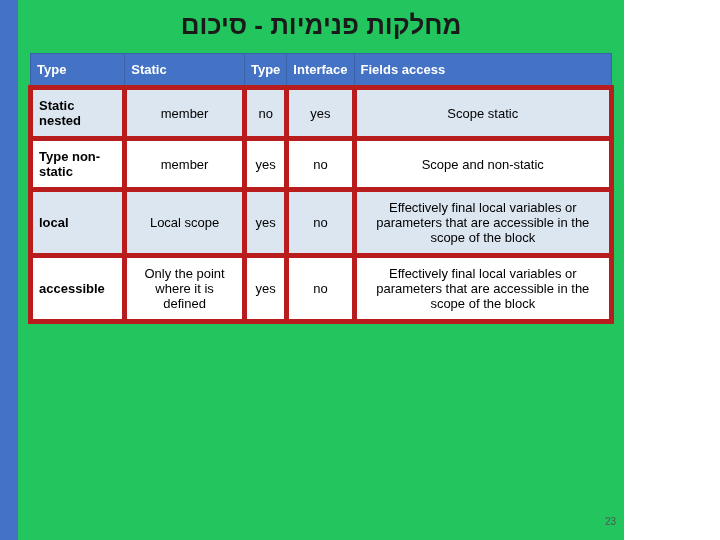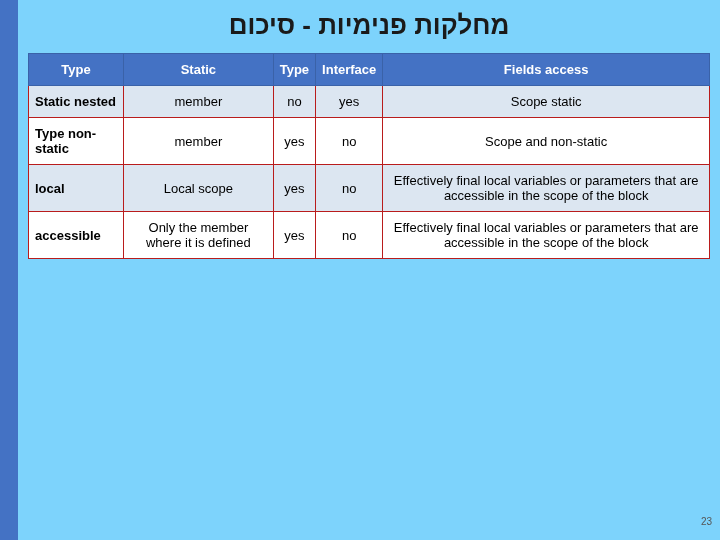--- a/index.html
+++ b/index.html
@@ -7,23 +7,23 @@
     body {
       width: 720px;
       height: 540px;
       background: #fff;
       font-family: Arial, sans-serif;
       overflow: hidden;
       position: relative;
     }
 
     .page-wrapper {
-      width: 720px;
+      width: 624px;
       height: 540px;
-      background: #7dd3fc;
+      background: #22c55e;
       position: relative;
     }
 
     
     .left-accent {
       position: absolute;
       left: 0;
       top: 0;
       width: 18px;
       height: 540px;
@@ -54,36 +54,36 @@
       font-size: 13px;
     }
 
     thead tr {
       background: #4472C4;
       color: #fff;
     }
 
     thead th {
       padding: 8px 6px;
-      text-align: center;
+      text-align: left;
       font-weight: bold;
       border: 1px solid #3a62a8;
     }
 
     tbody tr:nth-child(odd) {
       background: #dce6f1;
     }
 
     tbody tr:nth-child(even) {
       background: #fff;
     }
 
     tbody td {
       padding: 8px 6px;
-      border: 1px solid #b91c1c;
+      border: 5px solid #b91c1c;
       vertical-align: middle;
       text-align: center;
     }
 
     tbody td:first-child {
       font-weight: bold;
       text-align: left;
     }
 
     .page-num {
@@ -129,21 +129,21 @@
         </tr>
         <tr>
           <td>local</td>
           <td>Local scope</td>
           <td>yes</td>
           <td>no</td>
           <td>Effectively final local variables or parameters that are accessible in the scope of the block</td>
         </tr>
         <tr>
           <td>accessible</td>
-          <td>Only the member where it is defined</td>
+          <td>Only the point where it is defined</td>
           <td>yes</td>
           <td>no</td>
           <td>Effectively final local variables or parameters that are accessible in the scope of the block</td>
         </tr>
       </tbody>
     </table>
 
     <div class="page-num">23</div>
   </div>
 </div>

